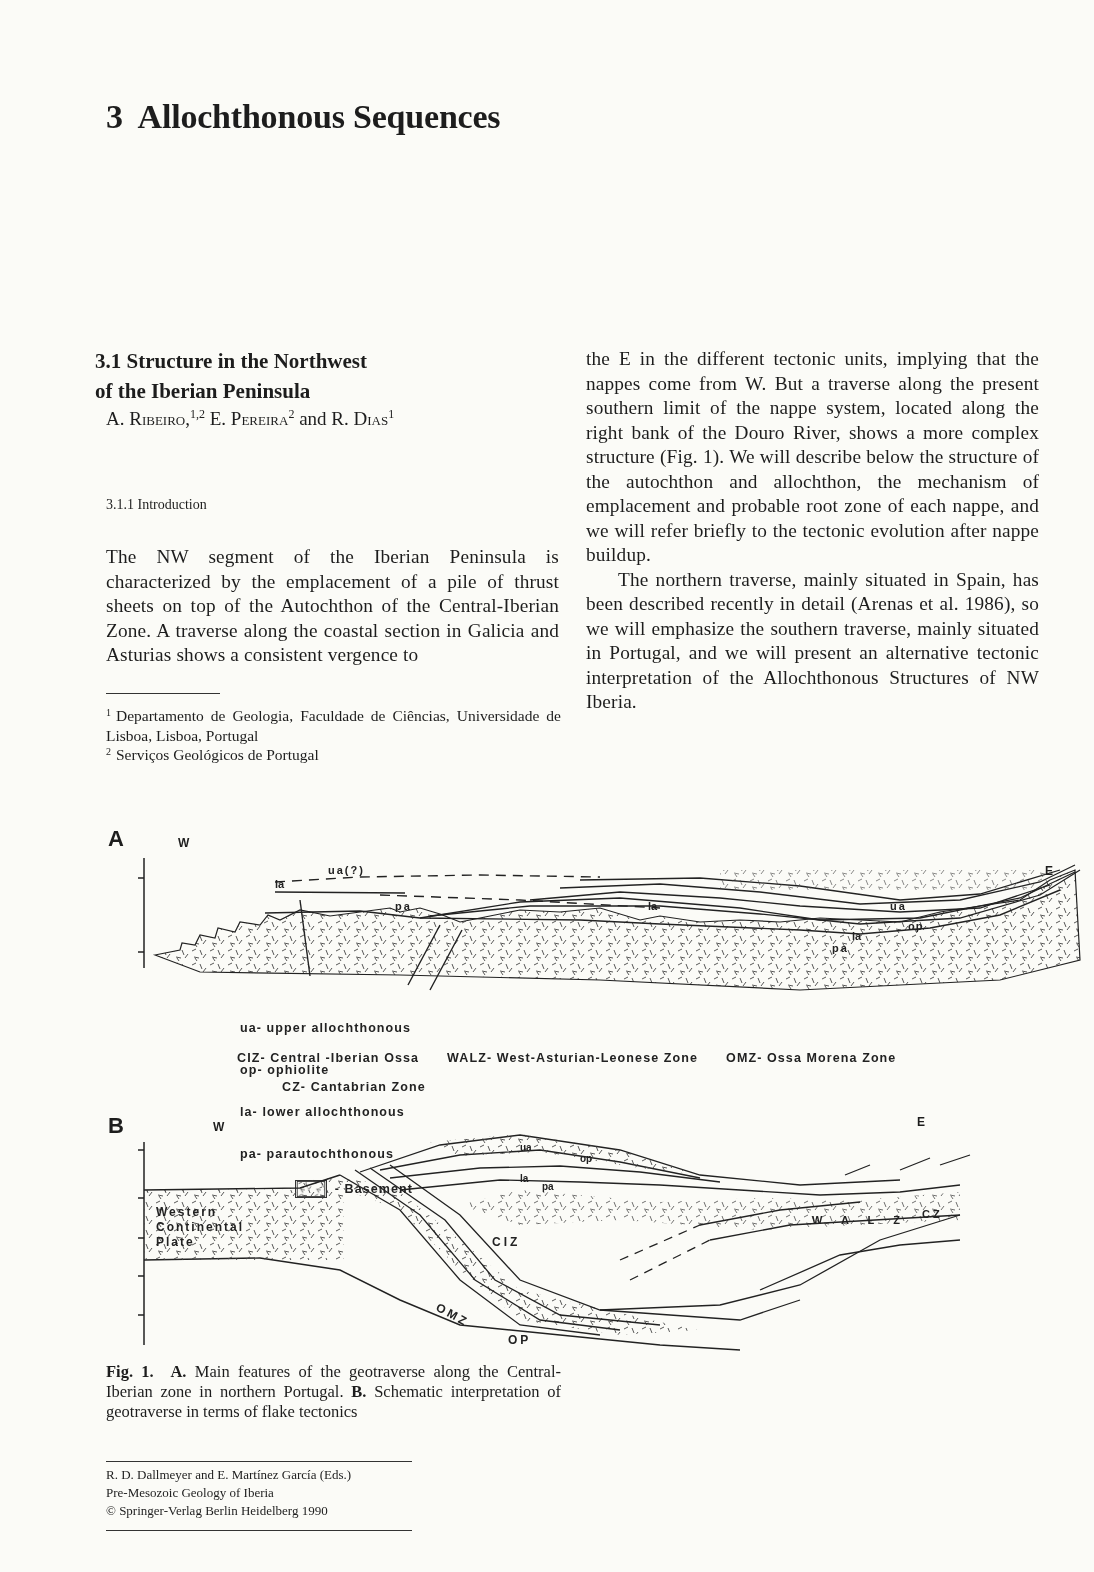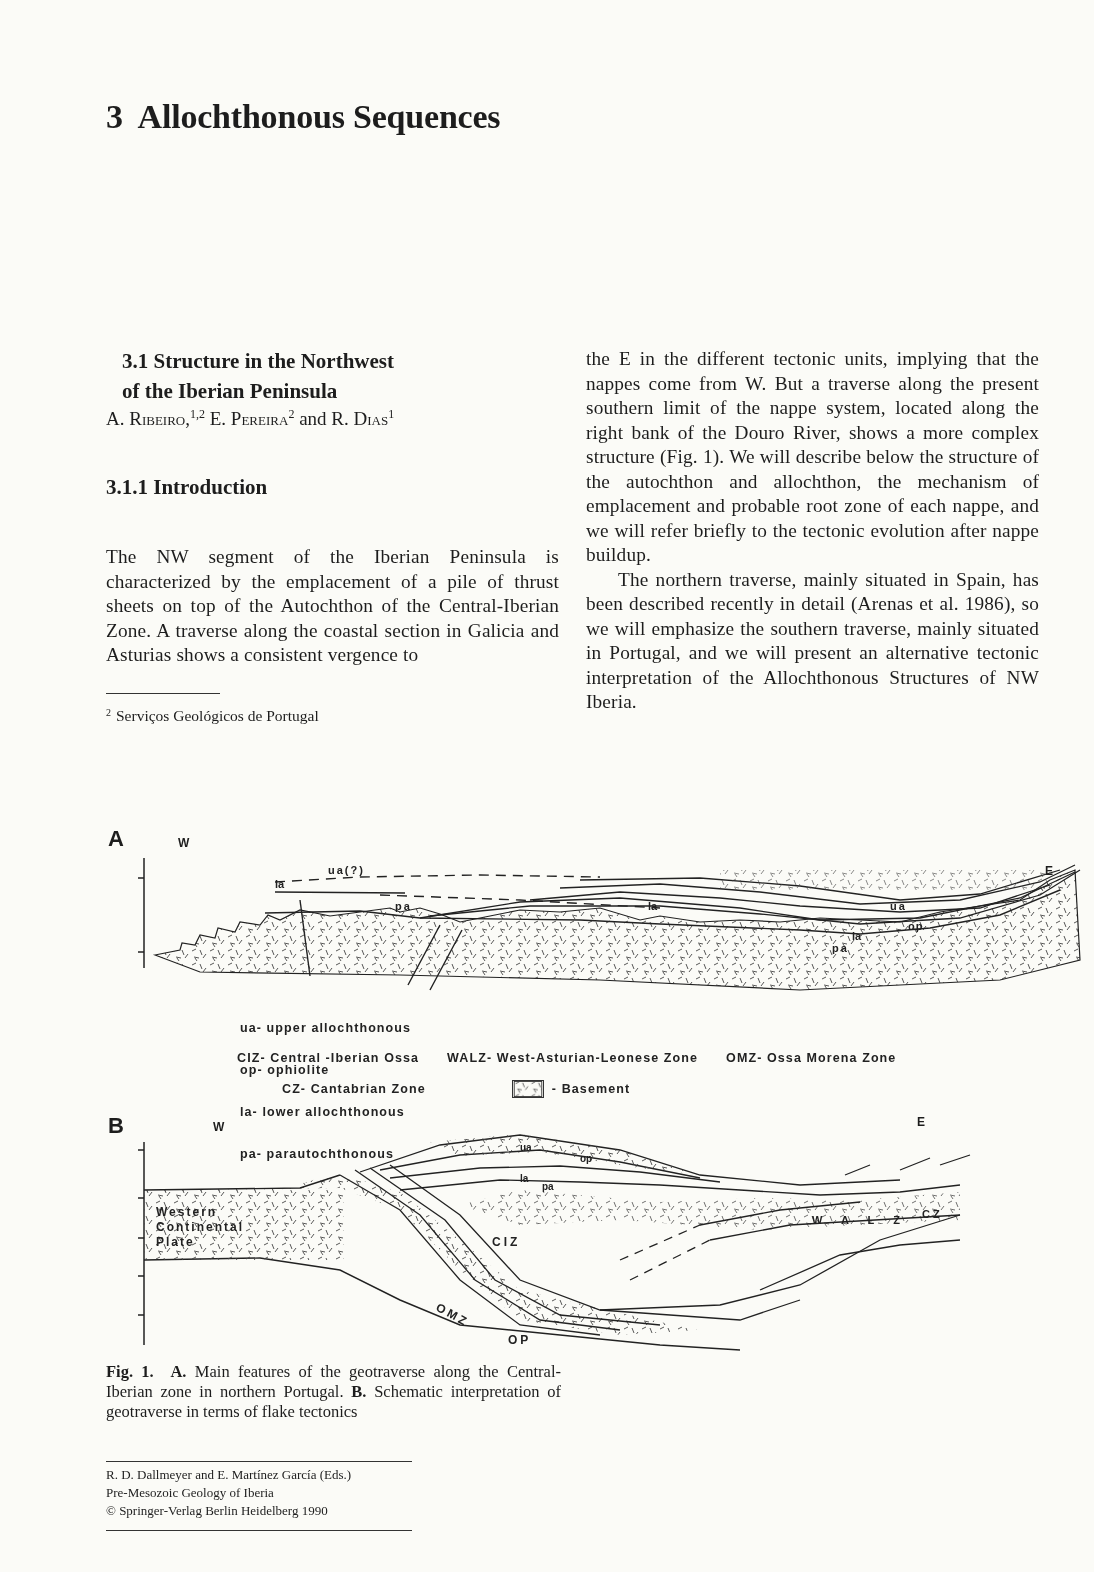--- a/index.html
+++ b/index.html
@@ -7,29 +7,29 @@
     width: 1094px; height: 1572px; position: relative; overflow: hidden;
     background: #fbfbf7;
     font-family: "Liberation Serif", "DejaVu Serif", serif;
     color: #1d1d1d;
   }
   .abs { position: absolute; }
   .chapter-title {
     left: 106px; top: 98px; font-size: 34px; font-weight: bold; letter-spacing: -0.2px;
   }
   .section-title {
-    left: 122px; top: 346px; font-size: 21px; font-weight: bold; line-height: 30px; width: 460px;
+    left: 95px; top: 346px; font-size: 21px; font-weight: bold; line-height: 30px; width: 460px;
   }
   .authors {
     left: 106px; top: 408px; font-size: 19px;
   }
   .authors .sc { font-variant: small-caps; }
   .authors sup { font-size: 12px; vertical-align: 7px; line-height: 0; }
   .subsection {
-    left: 106px; top: 475px; font-size: 21px; font-weight: bold;
+    left: 106px; top: 497px; font-size: 14px; font-weight: normal;
   }
   .col-text {
     font-size: 19.3px; line-height: 24.5px; text-align: justify; width: 453px;
     letter-spacing: 0.15px;
   }
   .col-left { left: 106px; top: 545px; }
   .col-right { left: 586px; top: 347px; }
   .col-text p { margin: 0; }
   .indent { text-indent: 32px; }
   .fn-rule { left: 106px; top: 693px; width: 114px; height: 1px; background: #333; }
@@ -41,21 +41,21 @@
   .figA-letter { left: 108px; top: 826px; font-size: 22px; }
   .figB-letter { left: 108px; top: 1113px; font-size: 22px; }
   .dir { font-family: "Liberation Sans", "DejaVu Sans", sans-serif; font-weight: bold; font-size: 12px; }
 
   .legend {
     font-family: "Liberation Sans", "DejaVu Sans", sans-serif; font-size: 12.5px; font-weight: bold;
     letter-spacing: 1.1px; color: #222;
   }
   .legend-row1 { left: 240px; top: 1021px; width: 740px; display: flex; gap: 28px; flex-direction: column; }
   .legend-row2 { left: 237px; top: 1051px; width: 740px; display: flex; gap: 28px; }
-  .legend-row3 { left: 282px; top: 1080px; display: flex; gap: 86px; align-items: center; }
+  .legend-row3 { left: 282px; top: 1080px; display: flex; gap: 86px; align-items: center; flex-direction: column; }
   .basement-item { display: flex; align-items: center; gap: 8px; }
   .basement-swatch { width: 32px; height: 18px; border: 1px solid #333; box-sizing: border-box; }
 
   .caption { left: 106px; top: 1362px; width: 455px; font-size: 16.5px; line-height: 20px; text-align: justify; }
   .caption b { font-weight: bold; }
   .ed-rule { height: 1px; background: #333; left: 106px; width: 306px; }
   .editors { left: 106px; top: 1466px; font-size: 13px; line-height: 18px; }
   .editors div { white-space: nowrap; }
   svg text { font-family: "Liberation Sans", "DejaVu Sans", sans-serif; font-weight: bold; fill: #222; }
 </style>
@@ -88,20 +88,21 @@
   <p>The NW segment of the Iberian Peninsula is characterized by the emplacement of a pile of thrust sheets on top of the Autochthon of the Central-Iberian Zone. A traverse along the coastal section in Galicia and Asturias shows a consistent vergence to</p>
 </div>
 
 <div class="abs col-text col-right">
   <p>the E in the different tectonic units, implying that the nappes come from W. But a traverse along the present southern limit of the nappe system, located along the right bank of the Douro River, shows a more complex structure (Fig. 1). We will describe below the structure of the autochthon and allochthon, the mechanism of emplacement and probable root zone of each nappe, and we will refer briefly to the tectonic evolution after nappe buildup.</p>
   <p class="indent">The northern traverse, mainly situated in Spain, has been described recently in detail (Arenas et al. 1986), so we will emphasize the southern traverse, mainly situated in Portugal, and we will present an alternative tectonic interpretation of the Allochthonous Structures of NW Iberia.</p>
 </div>
 
 <div class="abs fn-rule"></div>
 <div class="abs footnotes">
+  <p><sup>1</sup><span>Departamento de Geologia, Faculdade de Ciências, Universidade de Lisboa, Lisboa, Portugal</span></p>
   <p><sup>2</sup><span>Serviços Geológicos de Portugal</span></p>
 </div>
 
 <div class="abs fig-label figA-letter">A</div>
 <div class="abs dir" style="left:178px; top:836px;">W</div>
 <div class="abs dir" style="left:1045px; top:864px;">E</div>
 
 <svg class="abs" style="left:100px; top:850px;" width="990" height="160" viewBox="0 0 990 160">
   <defs>
     <pattern id="hatch" width="18" height="14" patternUnits="userSpaceOnUse">

